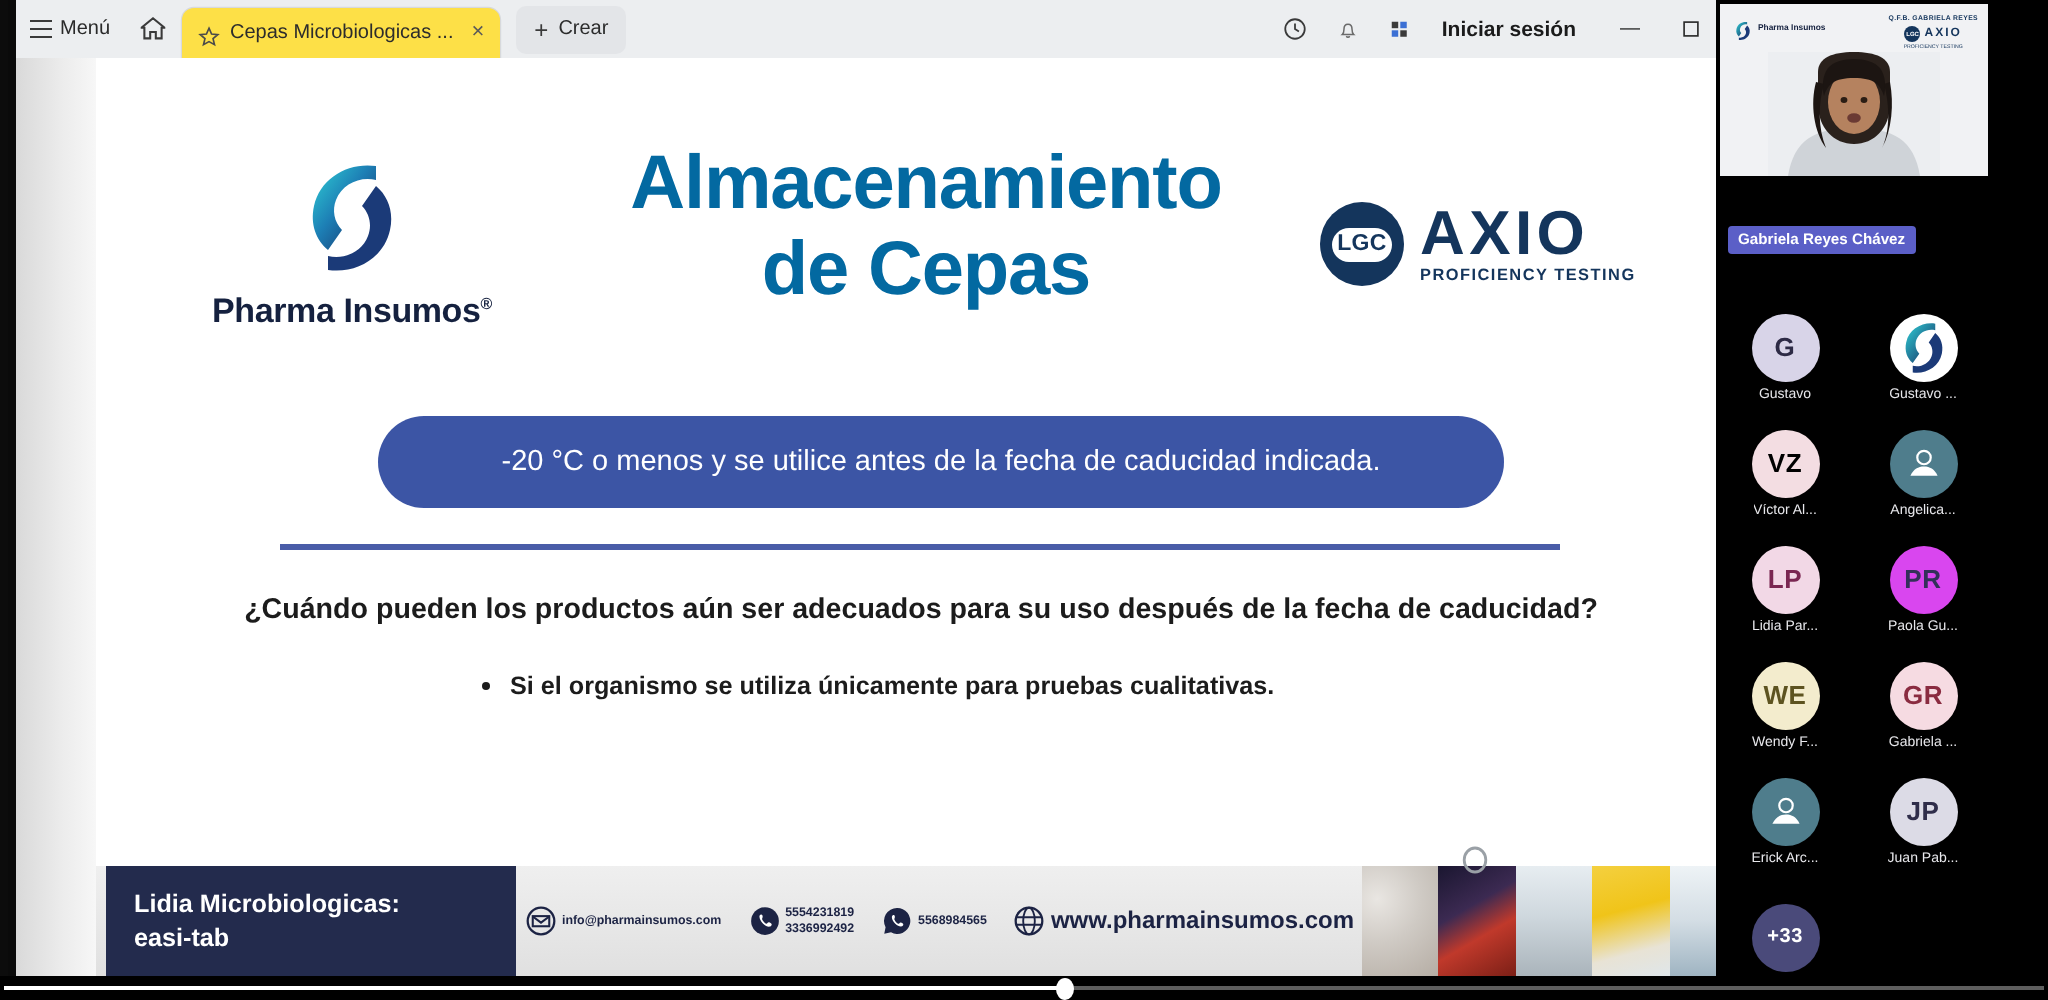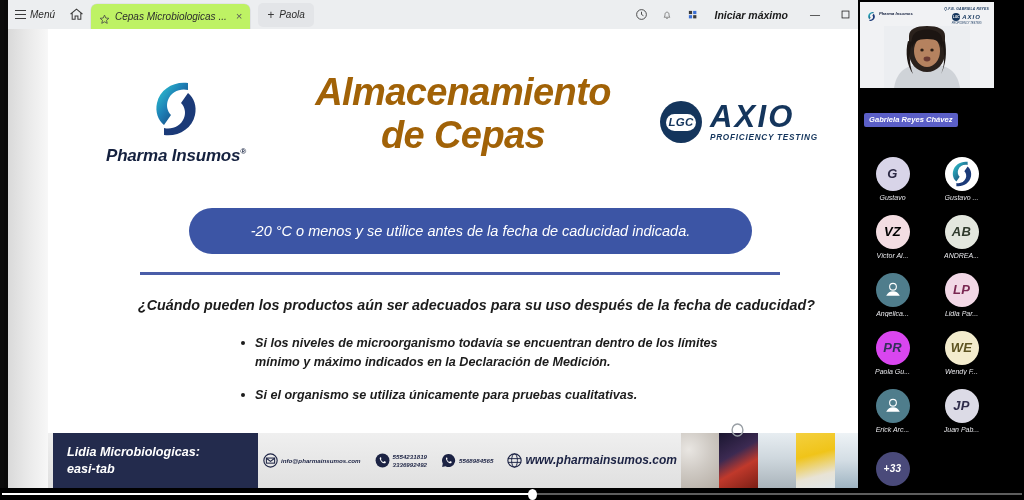--- a/index.html
+++ b/index.html
@@ -3,21 +3,21 @@
 <meta charset="utf-8">
 <style>
   * { box-sizing: border-box; margin: 0; padding: 0; }
   html, body {
     width: 1024px; height: 500px;
     overflow: hidden;
     background: #000;
     font-family: "Liberation Sans", sans-serif;
   }
 
-  #screen { position: relative; width: 996px; height: 500px; background: #000; font-style: italic; }
+  #screen { position: relative; width: 996px; height: 500px; background: #000; }
 
   
   #browser-window {
     position: absolute; left: 0; top: 0; width: 886px; height: 492px;
     background: #0a0a0a;
     border-left: 4px solid #0c0c0c;
   }
 
   
   #tabstrip {
@@ -35,21 +35,21 @@
   .hamburger i:nth-child(1) { top: 0; }
   .hamburger i:nth-child(2) { top: 3.8px; }
   .hamburger i:nth-child(3) { top: 7.6px; }
 
   .icon-home { width: 15px; height: 15px; }
   .icon-home svg { display: block; }
 
   #tab-active {
     display: flex; align-items: center; gap: 5px;
     height: 25px; margin-top: 4px; padding: 0 6px 0 8px;
-    background: #bef264;
+    background: #fde047;
     border-radius: 6px 6px 0 0;
     box-shadow: 0 0 0 0.6px #d7d9dc;
     max-width: 190px;
   }
   #tab-active .star { width: 11px; height: 11px; flex: 0 0 11px; }
   #tab-active .tab-title {
     font-size: 10px; color: #2c2c2c; overflow: hidden;
     white-space: nowrap; text-overflow: ellipsis; max-width: 122px;
   }
   #tab-active .tab-close {
@@ -108,21 +108,21 @@
   #logo-pharma .wordmark {
     font-size: 17px; font-weight: bold; color: #15213f;
     letter-spacing: -0.2px; white-space: nowrap;
   }
   #logo-pharma .wordmark sup { font-size: 8px; vertical-align: super; }
 
   #slide-title {
     position: absolute; left: 200px; top: 42px; width: 430px;
     text-align: center;
     font-size: 38px; line-height: 1.14; font-weight: bold;
-    color: #a16207; letter-spacing: -0.6px;
+    color: #0369a1; letter-spacing: -0.6px;
   }
 
   #logo-axio {
     position: absolute; left: 612px; top: 72px;
     display: flex; align-items: center; gap: 8px;
   }
   #axio-circle {
     width: 42px; height: 42px; border-radius: 50%;
     background: #14355c; color: #fff;
     display: flex; align-items: center; justify-content: center;
@@ -150,21 +150,21 @@
   #pill-statement span {
     font-size: 14.5px; color: #ffffff; font-weight: normal;
   }
 
   #divider {
     position: absolute; left: 92px; top: 243px; width: 640px; height: 3px;
     background: #4a5da8;
   }
 
   #question {
-    position: absolute; left: 16px; top: 268px; width: 825px;
+    position: absolute; left: 0; top: 268px; width: 825px;
     text-align: center;
     font-size: 14.3px; font-weight: bold; color: #1c1c1c;
   }
 
   #bullets { position: absolute; left: 190px; top: 305px; width: 520px; }
   .bullet {
     position: relative; padding-left: 17px; margin-bottom: 14px;
     font-size: 12.6px; line-height: 1.5; font-weight: bold; color: #1c1c1c;
   }
   .bullet:before {
@@ -333,21 +333,21 @@
           <svg viewBox="0 0 12 12" width="11" height="11">
             <path d="M6 1.2 7.4 4.4 10.8 4.7 8.2 6.9 9 10.2 6 8.5 3 10.2 3.8 6.9 1.2 4.7 4.6 4.4z" fill="none" stroke="#4a4a4a" stroke-width="0.9"></path>
           </svg>
         </span>
         <span class="tab-title">Cepas Microbiologicas ...</span>
         <span class="tab-close">×</span>
       </div>
 
       <div id="tab-new">
         <span class="plus">+</span>
-        <span>Paola</span>
+        <span>Crear</span>
       </div>
 
       <div id="tabstrip-right">
         <span class="tsr-icon">
           <svg viewBox="0 0 16 16" width="13" height="13">
             <circle cx="8" cy="8" r="6" fill="none" stroke="#3a3a3a" stroke-width="1.1"></circle>
             <path d="M8 4.6V8l2.4 1.5" fill="none" stroke="#3a3a3a" stroke-width="1.1"></path>
           </svg>
         </span>
         <span class="tsr-icon">
@@ -357,21 +357,21 @@
           </svg>
         </span>
         <span class="tsr-icon">
           <svg viewBox="0 0 16 16" width="12" height="12">
             <rect x="2.5" y="2.5" width="4.3" height="4.3" fill="#3a3a3a"></rect>
             <rect x="8.2" y="2.5" width="4.3" height="4.3" fill="#3b6fd4"></rect>
             <rect x="2.5" y="8.2" width="4.3" height="4.3" fill="#3b6fd4"></rect>
             <rect x="8.2" y="8.2" width="4.3" height="4.3" fill="#3a3a3a"></rect>
           </svg>
         </span>
-        <span id="signin-label">Iniciar máximo</span>
+        <span id="signin-label">Iniciar sesión</span>
         <span class="wc-btn">—</span>
         <span class="wc-btn">
           <svg viewBox="0 0 12 12" width="9" height="9">
             <rect x="1.4" y="1.4" width="9.2" height="9.2" fill="none" stroke="#2a2a2a" stroke-width="1.1"></rect>
           </svg>
         </span>
         <span class="wc-btn close">✕</span>
       </div>
     </div>
 
@@ -418,21 +418,20 @@
 
         <div id="pill-statement">
           <span>-20 °C o menos y se utilice antes de la fecha de caducidad indicada.</span>
         </div>
 
         <div id="divider"></div>
 
         <div id="question">¿Cuándo pueden los productos aún ser adecuados para su uso después de la fecha de caducidad?</div>
 
         <div id="bullets">
-          <div class="bullet">Si los niveles de microorganismo todavía se encuentran dentro de los límites mínimo y máximo indicados en la Declaración de Medición.</div>
           <div class="bullet">Si el organismo se utiliza únicamente para pruebas cualitativas.</div>
         </div>
 
         <div id="slide-footer">
           <div id="footer-plate">
             <div>Lidia Microbiologicas:</div>
             <div>easi-tab</div>
           </div>
 
           <div id="footer-contacts">
@@ -565,24 +564,20 @@
               <path d="M20 58c14 2 28-6 31-20 2-9-1-17-7-22l-7 10c4 4 5 10 3 15-3 8-12 12-20 10z" fill="#1b3a78"></path>
             </svg>
           </div>
           <div class="p-name">Gustavo ...</div>
         </div>
         <div class="p-cell">
           <div class="p-avatar" style="background: rgb(243, 221, 226); color: #000000;">VZ</div>
           <div class="p-name">Víctor Al...</div>
         </div>
         <div class="p-cell">
-          <div class="p-avatar" style="background: rgb(227, 231, 222); color: rgb(47, 58, 44);">AB</div>
-          <div class="p-name">ANDREA...</div>
-        </div>
-        <div class="p-cell">
           <div class="p-avatar" style="background: rgb(79, 125, 140); color: rgb(255, 255, 255);">
             <svg viewBox="0 0 34 34" width="22" height="22">
               <circle cx="17" cy="12" r="5.2" fill="none" stroke="#ffffff" stroke-width="1.7"></circle>
               <path d="M6.5 26c2.5-5 6-7 10.5-7s8 2 10.5 7z" fill="#ffffff"></path>
             </svg>
           </div>
           <div class="p-name">Angelica...</div>
         </div>
         <div class="p-cell">
           <div class="p-avatar" style="background: rgb(242, 216, 230); color: rgb(122, 39, 82);">LP</div>
@@ -590,20 +585,24 @@
         </div>
         <div class="p-cell">
           <div class="p-avatar" style="background: #d946ef; color: rgb(51, 48, 90);">PR</div>
           <div class="p-name">Paola Gu...</div>
         </div>
         <div class="p-cell">
           <div class="p-avatar" style="background: rgb(243, 236, 205); color: rgb(93, 83, 32);">WE</div>
           <div class="p-name">Wendy F...</div>
         </div>
         <div class="p-cell">
+          <div class="p-avatar" style="background: rgb(246, 219, 226); color: rgb(138, 43, 64);">GR</div>
+          <div class="p-name">Gabriela ...</div>
+        </div>
+        <div class="p-cell">
           <div class="p-avatar" style="background: rgb(79, 125, 140); color: rgb(255, 255, 255);">
             <svg viewBox="0 0 34 34" width="22" height="22">
               <circle cx="17" cy="12" r="5.2" fill="none" stroke="#ffffff" stroke-width="1.7"></circle>
               <path d="M6.5 26c2.5-5 6-7 10.5-7s8 2 10.5 7z" fill="#ffffff"></path>
             </svg>
           </div>
           <div class="p-name">Erick Arc...</div>
         </div>
         <div class="p-cell">
           <div class="p-avatar" style="background: rgb(220, 219, 230); color: rgb(47, 45, 74);">JP</div>

